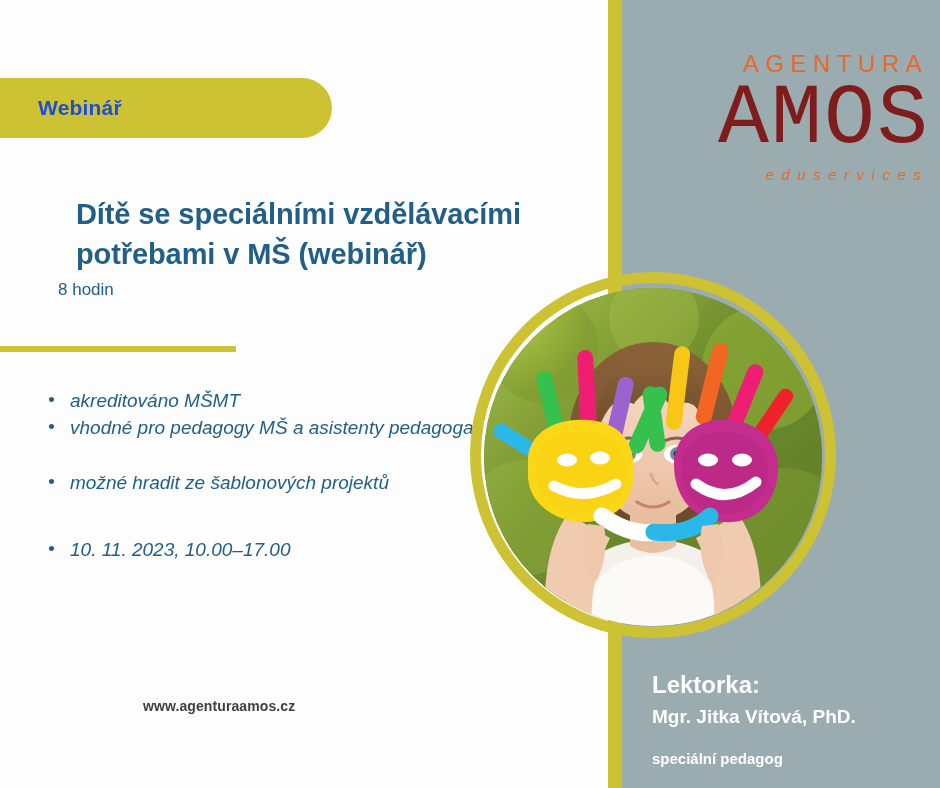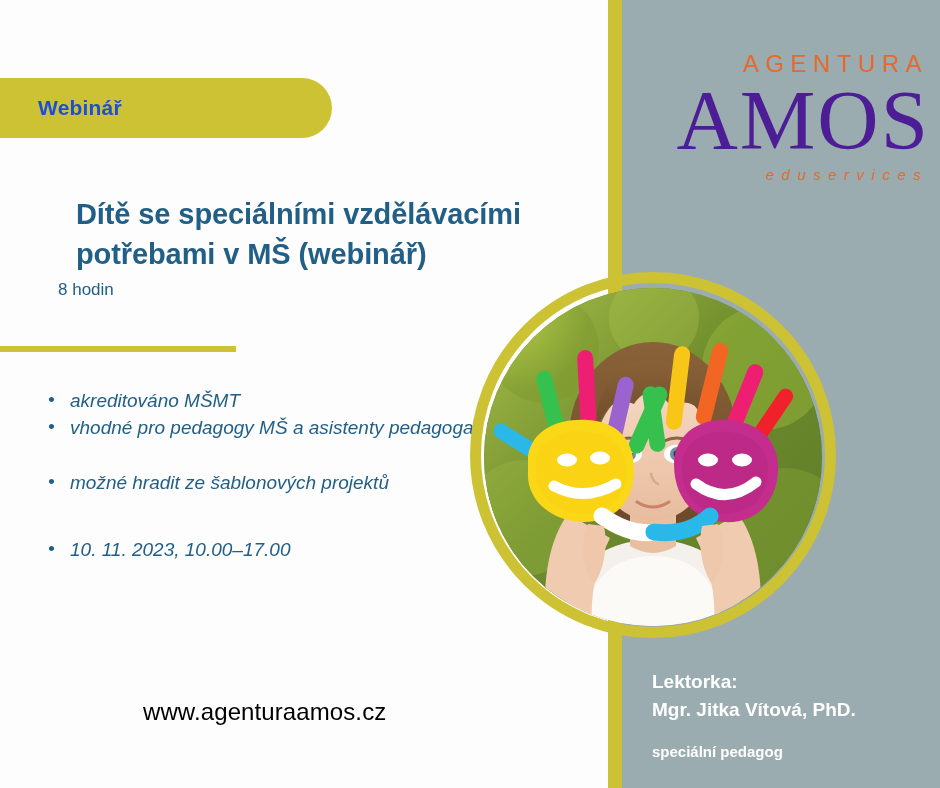--- a/index.html
+++ b/index.html
@@ -118,50 +118,50 @@
   }
   .bullet.gap-small { margin-top: 0; }
   .bullet.gap-medium { margin-top: 28px; }
   .bullet.gap-large { margin-top: 40px; }
 
   
   .website {
     position: absolute;
     left: 143px;
     top: 698px;
-    color: #000000;
-    font-size: 24px;
-    font-weight: normal;
+    color: #404040;
+    font-size: 14px;
+    font-weight: bold;
     letter-spacing: 0.1px;
   }
 
   
   .logo {
     position: absolute;
     left: 640px;
     top: 52px;
     width: 290px;
     text-align: right;
   }
   .logo-top {
     color: #E8672A;
     font-size: 24px;
     font-weight: normal;
     letter-spacing: 6.5px;
     line-height: 1;
     padding-right: 2px;
   }
   .logo-main {
-    color: #4c1d95;
+    color: #7f1d1d;
     font-size: 85px;
     font-weight: normal;
     letter-spacing: 2px;
     line-height: 0.95;
     margin-top: 4px;
-    font-family: Liberation Serif, serif;
+    font-family: Liberation Mono, monospace;
   }
   .logo-sub {
     color: #E8672A;
     font-size: 15px;
     font-weight: normal;
     letter-spacing: 7.5px;
     line-height: 1;
     margin-top: 6px;
     padding-right: 2px;
     font-style: italic;
@@ -191,21 +191,21 @@
   .photo-svg { display: block; }
 
   
   .lecturer {
     position: absolute;
     left: 652px;
     top: 668px;
     color: #ffffff;
   }
   .lecturer-label {
-    font-size: 19px;
+    font-size: 24px;
     font-weight: bold;
     line-height: 1.45;
   }
   .lecturer-name {
     font-size: 19px;
     font-weight: bold;
     line-height: 1.45;
   }
   .lecturer-role {
     font-size: 15px;

